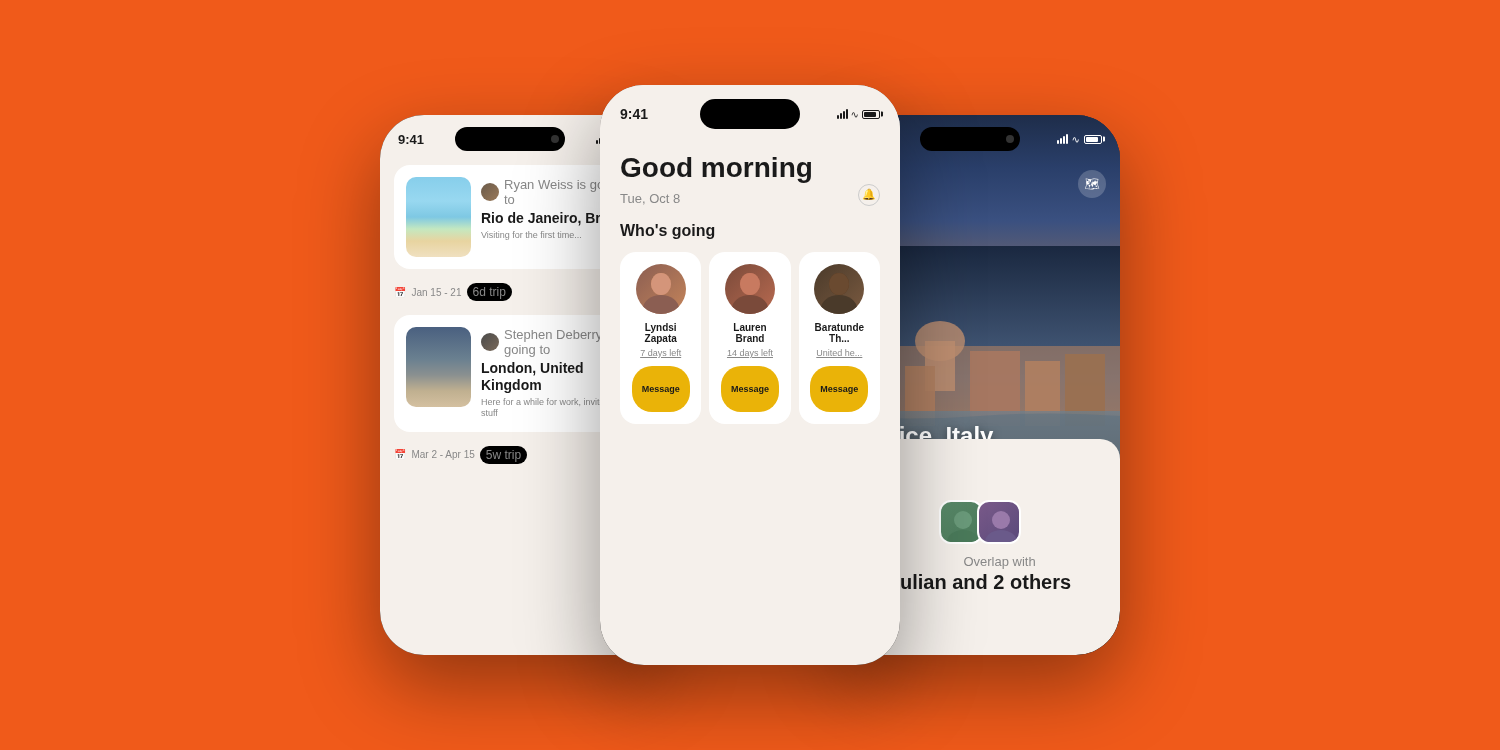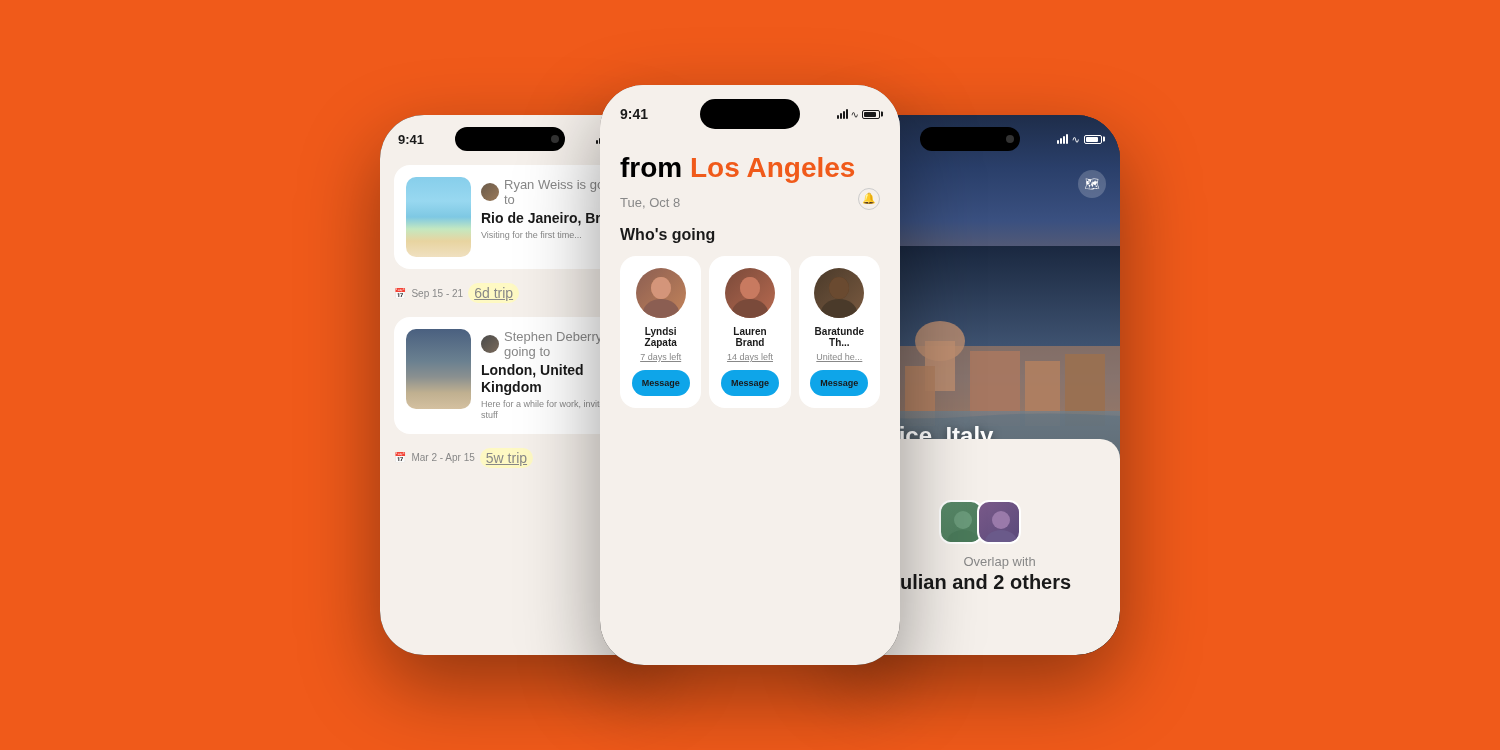--- a/index.html
+++ b/index.html
@@ -209,23 +209,23 @@
     }
 
     .person-status {
       font-size: 9px;
       color: #888;
       text-align: center;
       text-decoration: underline;
     }
 
     .message-btn {
-      background: #0ea5e9;
+      background: #eab308;
       border-radius: 20px;
-      padding: 8px 10px;
+      padding: 18px 10px;
       font-size: 9px;
       font-weight: 600;
       color: #1a1a1a;
       border: none;
       margin-top: 4px;
     }
 
     .upcoming-plans {
       display: flex;
       align-items: center;
@@ -319,26 +319,25 @@
       padding: 6px 14px;
       font-size: 10px;
       color: #888;
     }
 
     .cal-icon {
       font-size: 10px;
     }
 
     .trip-duration {
-      background: #fef9c3;
+      background: #000000;
       border-radius: 10px;
       padding: 2px 6px;
-      font-size: 14px;
-      color: #888;
-      text-decoration: underline;
+      font-size: 12px;
+      color: #888;
     }
 
     
     .right-content {
       height: 100%;
       position: relative;
     }
 
     .right-bg {
       position: absolute;
@@ -579,21 +578,21 @@
           <div class="trip-user">
             <div class="user-avatar-sm av-ryan"></div>
             <span class="user-name-sm">Ryan Weiss is going to</span>
           </div>
           <div class="trip-destination">Rio de Janeiro, Bra...</div>
           <div class="trip-desc">Visiting for the first time...</div>
         </div>
       </div>
       <div class="trip-dates">
         <span class="cal-icon">📅</span>
-        <span>Sep 15 - 21</span>
+        <span>Jan 15 - 21</span>
         <span class="trip-duration">6d trip</span>
       </div>
 
       <div class="trip-card">
         <div class="trip-thumb">
           <div class="london-bg" style="width:100%;height:100%;"></div>
         </div>
         <div class="trip-info">
           <div class="trip-user">
             <div class="user-avatar-sm av-stephen"></div>
@@ -624,23 +623,21 @@
               <span></span>
               <span></span>
               <span></span>
           </div>
           <span style="font-size:10px;">∿</span>
           <div class="battery-icon"></div>
         </div>
       </div>
 
       <div class="center-body">
-        <div class="greeting-line2">
-          <span>from </span><span class="city-name">Los Angeles</span>
-        </div>
+        <div class="greeting-line1">Good morning</div>
 
         <div class="date-line">
           <span>Tue, Oct 8</span>
           <div class="bell-icon">🔔</div>
         </div>
 
         <div class="section-title">Who's going</div>
         <div class="whos-around">
 
           <div class="person-card">

